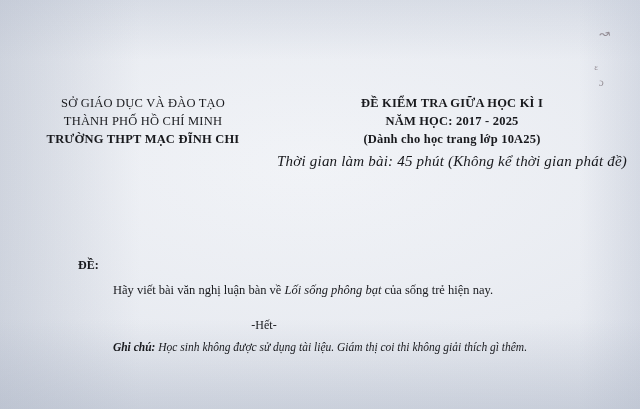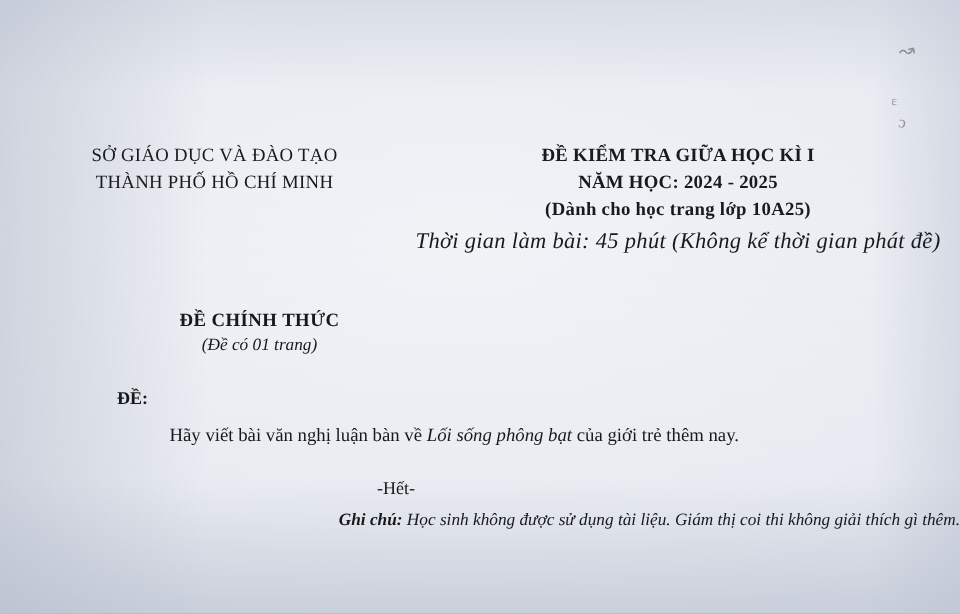--- a/index.html
+++ b/index.html
@@ -137,21 +137,21 @@
     width: 528px;
     text-align: center;
     font-size: 12px;
   }
 
   .note {
     position: absolute;
     top: 341px;
     left: 0;
     width: 640px;
-    text-align: right;
+    text-align: center;
     font-size: 11.5px;
     white-space: nowrap;
   }
   .note .lbl { font-weight: bold; font-style: italic; }
   .note .txt { font-style: italic; }
 
   
   .scribble {
     position: absolute;
     color: #5a4b52;
@@ -180,38 +180,35 @@
   <div class="tint-left"></div>
   <div class="edge-right"></div>
   <div class="tint-bottom"></div>
 
   <div class="doc">
 
     <div class="header">
       <div class="hdr-left">
         <div>SỞ GIÁO DỤC VÀ ĐÀO TẠO</div>
         <div>THÀNH PHỐ HỒ CHÍ MINH</div>
+        <div class="bold">TRƯỜNG THPT MẠC ĐĨNH CHI</div>
       </div>
       <div class="hdr-right">
         <div class="bold">ĐỀ KIỂM TRA GIỮA HỌC KÌ I</div>
-        <div class="bold">NĂM HỌC: 2024 - 2025</div>
+        <div class="bold">NĂM HỌC: 2017 - 2025</div>
         <div class="bold">(Dành cho học trang lớp 10A25)</div>
         <div class="sub">Thời gian làm bài: 45 phút (Không kể thời gian phát đề)</div>
       </div>
     </div>
 
-    <div class="official">
-      <div class="t1">ĐỀ CHÍNH THỨC</div>
-      <div class="t2">(Đề có 01 trang)</div>
-    </div>
 
     <div class="de-label">ĐỀ:</div>
 
     <div class="question">
-      <span>Hãy viết bài văn nghị luận bàn về </span><i class="b">Lối sống phông bạt</i><span> của giới trẻ thêm nay.</span>
+      <span>Hãy viết bài văn nghị luận bàn về </span><i class="b">Lối sống phông bạt</i><span> của sống trẻ hiện nay.</span>
     </div>
 
     <div class="het">-Hết-</div>
 
     <div class="note">
       <span class="lbl">Ghi chú:</span><span class="txt"> Học sinh không được sử dụng tài liệu. Giám thị coi thi không giải thích gì thêm.</span>
     </div>
 
     <div class="scribble s1">↝</div>
     <div class="scribble s2">ɛ</div>

